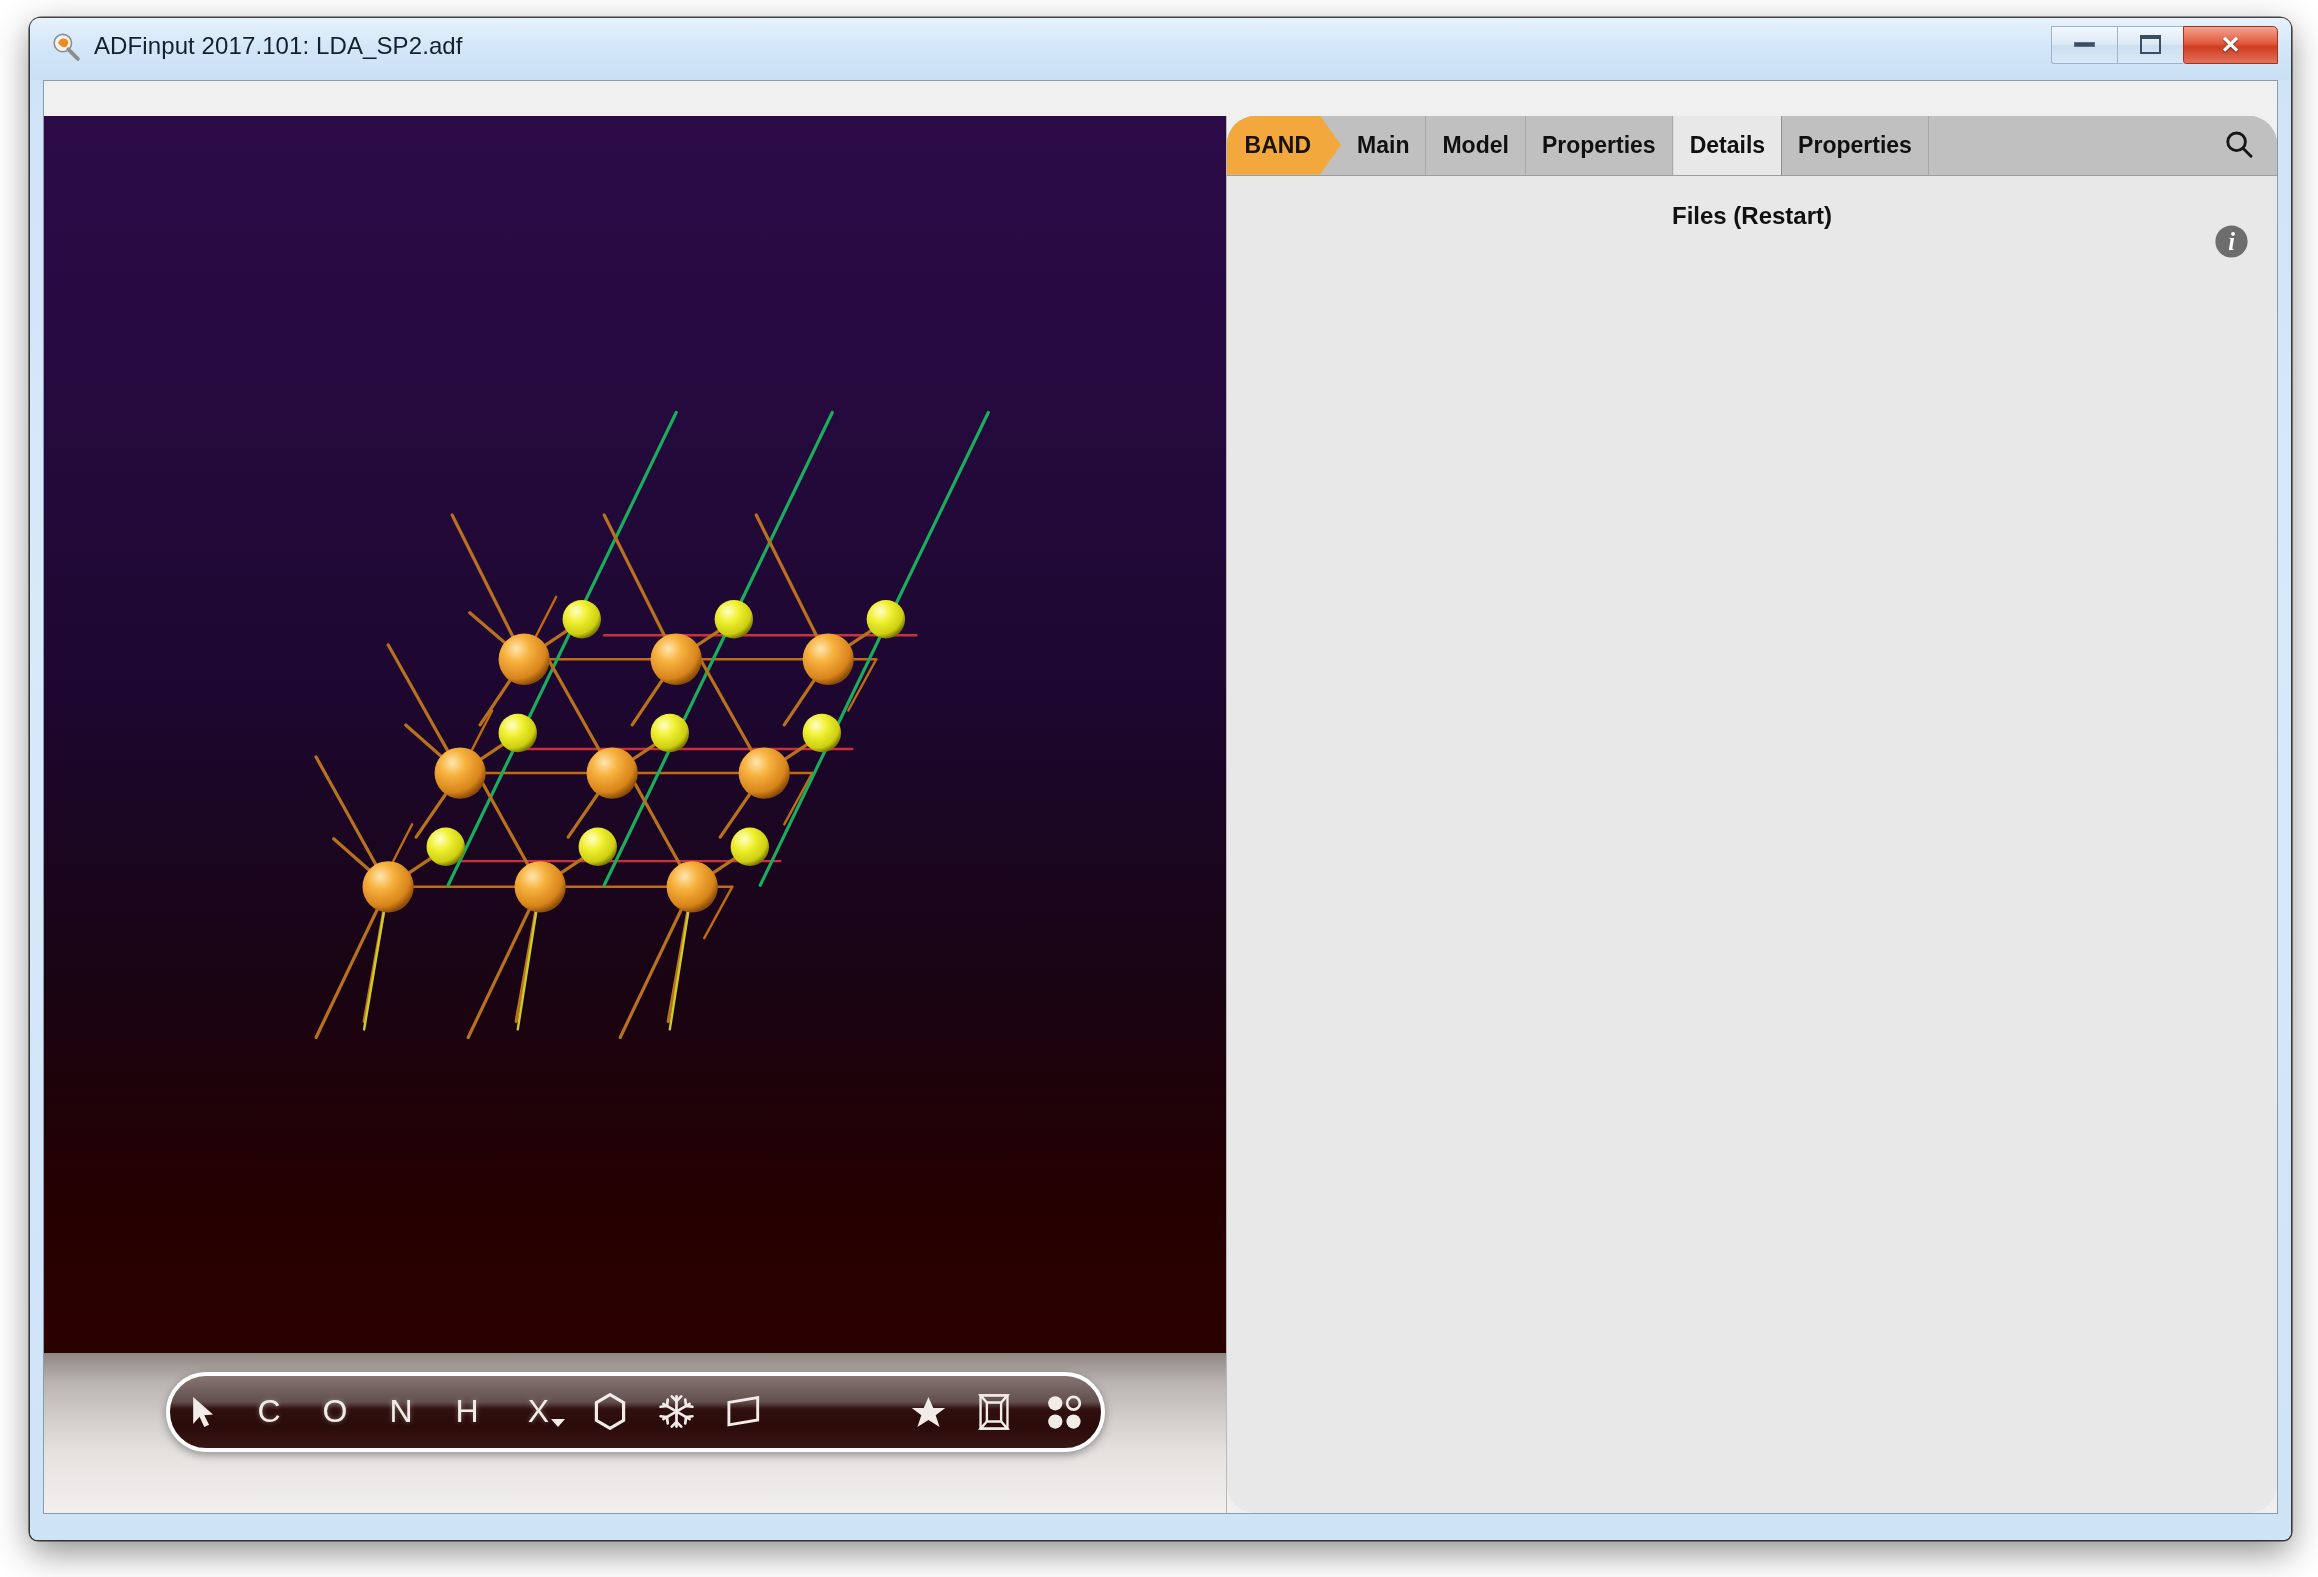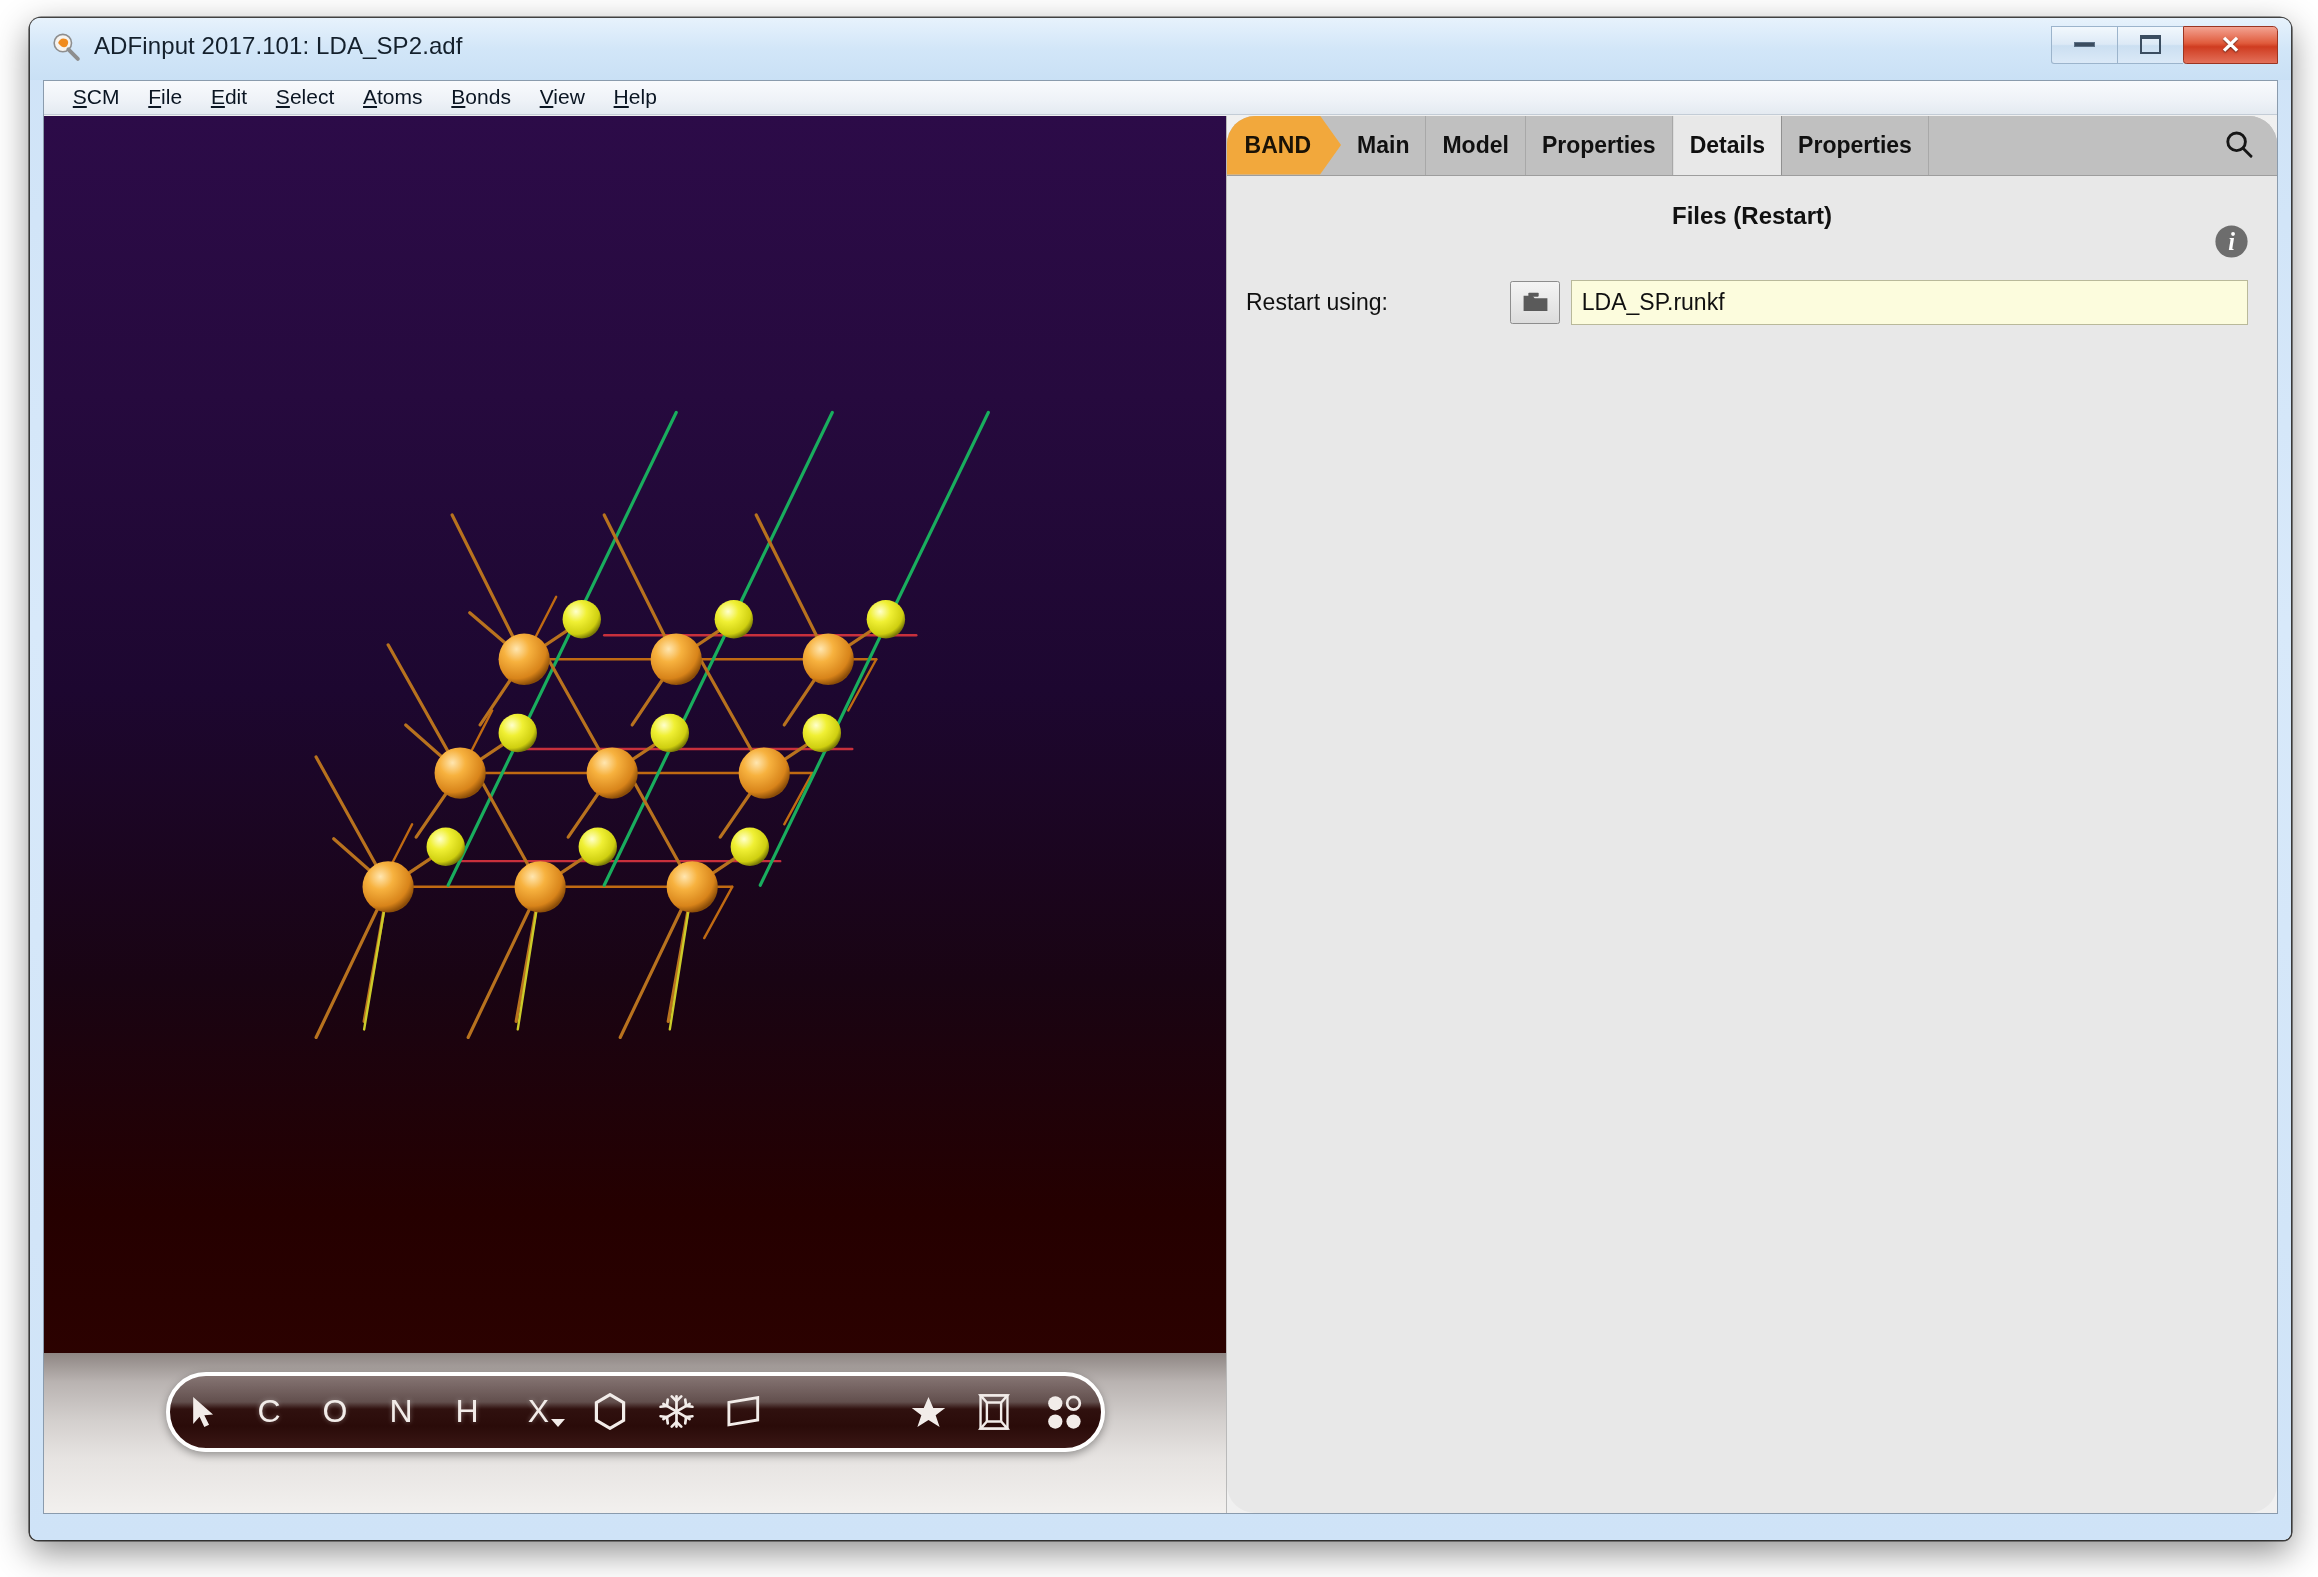--- a/index.html
+++ b/index.html
@@ -329,30 +329,20 @@
         <span class="max-glyph"></span>
       </div>
       <div class="winbtn close">
         <span class="close-glyph">✕</span>
       </div>
     </div>
   </div>
 
   <div id="client">
 
-    <div id="menu-bar">
-      <div class="menu-item"><span class="mn">S</span>CM</div>
-      <div class="menu-item"><span class="mn">F</span>ile</div>
-      <div class="menu-item"><span class="mn">E</span>dit</div>
-      <div class="menu-item"><span class="mn">S</span>elect</div>
-      <div class="menu-item"><span class="mn">A</span>toms</div>
-      <div class="menu-item"><span class="mn">B</span>onds</div>
-      <div class="menu-item"><span class="mn">V</span>iew</div>
-      <div class="menu-item"><span class="mn">H</span>elp</div>
-    </div>
 
     <div id="body-split">
 
       <div id="viewport-wrap">
 
         <div id="viewport">
           <svg viewBox="0 0 1477 1590" preserveAspectRatio="none">
             <defs>
               <radialGradient id="gOrange" cx="35%" cy="30%" r="72%">
                 <stop offset="0%" stop-color="#ffe6b0"></stop>
@@ -556,30 +546,20 @@
 
           <div id="panel-heading">Files (Restart)</div>
 
           <div id="info-icon-wrap">
             <svg width="37" height="37" viewBox="0 0 46 46">
               <circle cx="23" cy="23" r="20" fill="#6d6d6d"></circle>
               <text x="23" y="34" font-family="'Liberation Serif', serif" font-size="30" font-style="italic" font-weight="bold" fill="#ffffff" text-anchor="middle">i</text>
             </svg>
           </div>
 
-          <div class="form-row" id="row-restart-using">
-            <div class="form-label">Restart using:</div>
-            <div class="browse-btn">
-              <svg width="27" height="22.4" viewBox="0 0 34 28">
-                <path d="M2 6 L2 25 L32 25 L32 9 L16 9 L13 6 Z" fill="#5a5a5a"></path>
-                <rect x="8" y="2" width="13" height="5" rx="1" fill="#5a5a5a"></rect>
-              </svg>
-            </div>
-            <div class="text-field" placeholder="">LDA_SP.runkf</div>
-          </div>
 
 
         </div>
       </div>
 
     </div>
   </div>
 </div>
 
 

